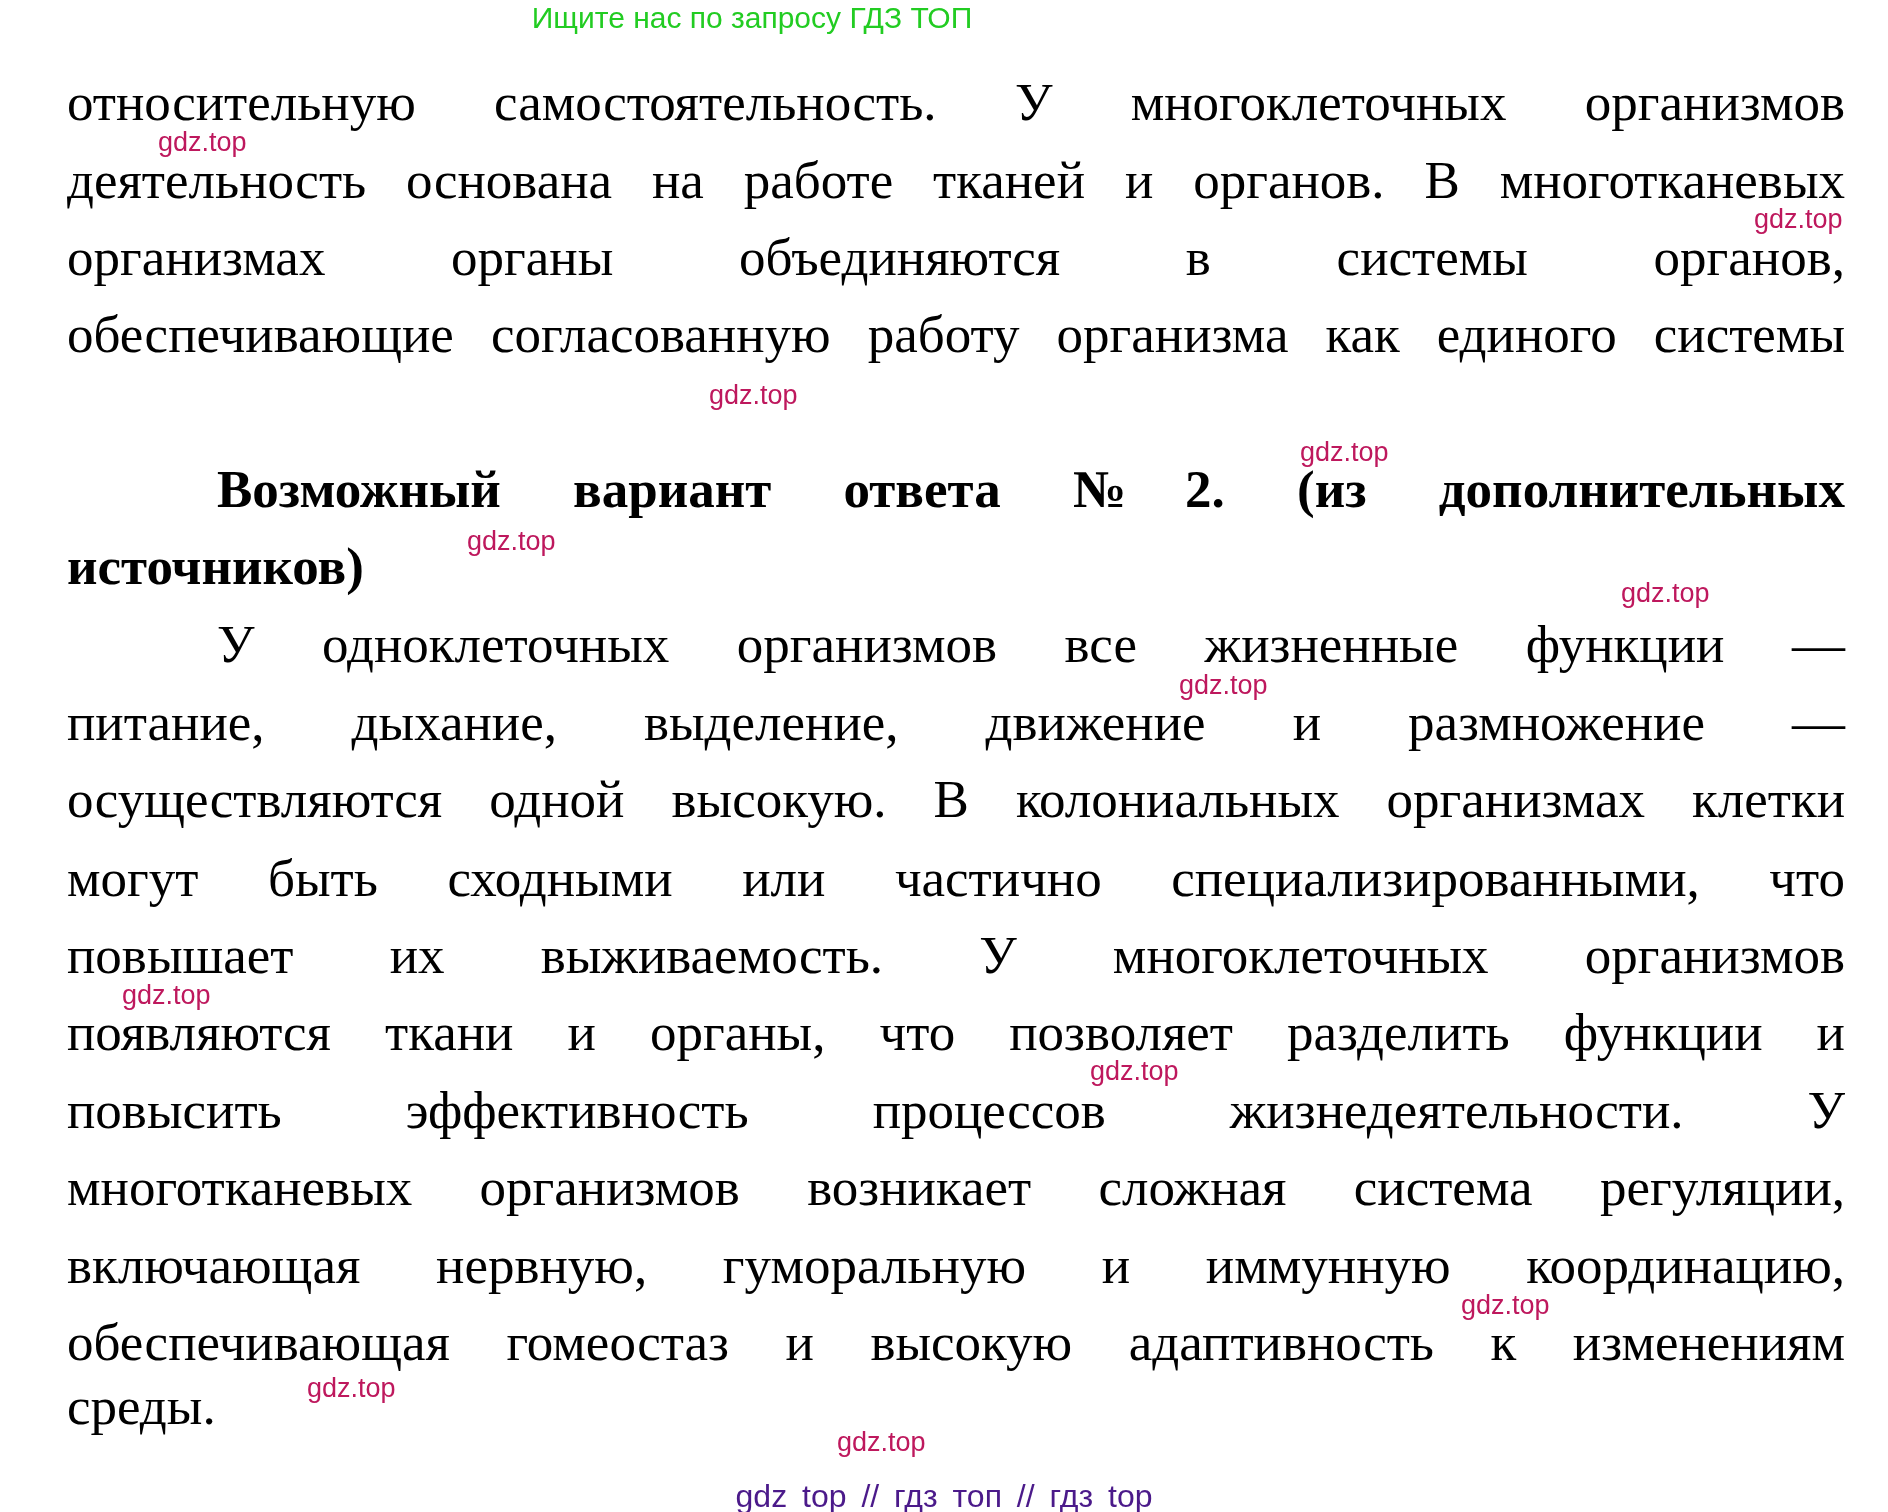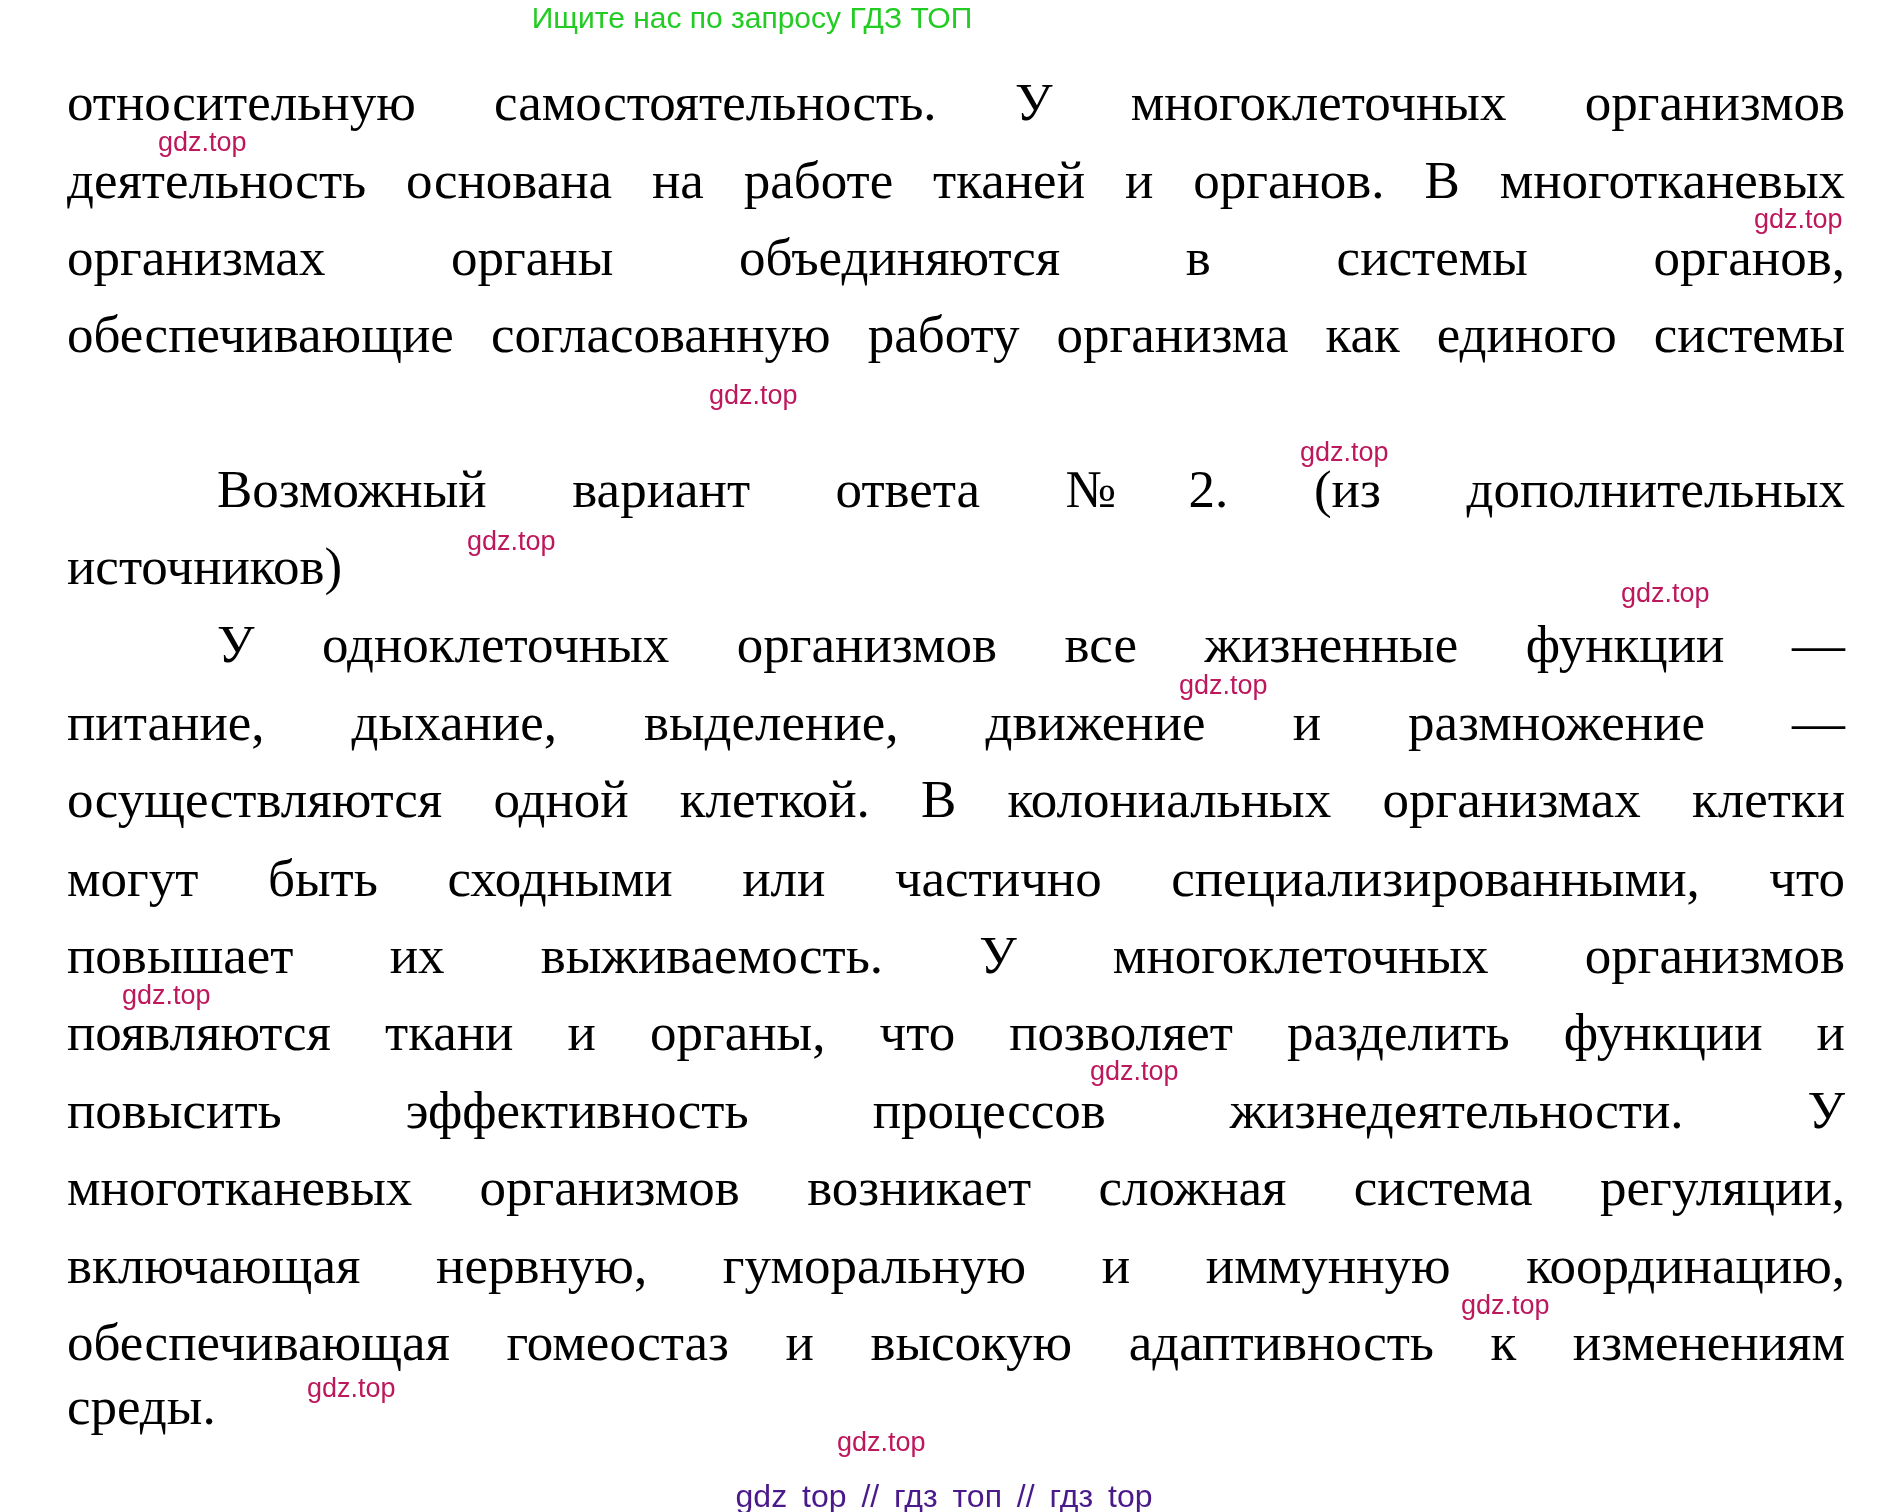--- a/index.html
+++ b/index.html
@@ -3,42 +3,42 @@
 <meta charset="utf-8">
 <style>
   html, body { margin:0; padding:0; background:#ffffff; }
   body { width:1888px; height:1512px; position:relative; overflow:hidden; }
   .header { position:absolute; top:0; left:0; width:1504px; text-align:center; color:#22cc22;
     font-family:"Liberation Sans", sans-serif; font-size:30px; line-height:36px; }
   .line { position:absolute; left:67px; width:1778px; font-family:"Liberation Serif", serif;
     font-size:53px; line-height:60px; color:#000; white-space:nowrap; text-align:justify;
     text-align-last:justify; }
   .line.last { text-align-last:left; }
-  .line.bold { font-weight:normal; }
+  .line.bold { font-weight:bold; }
   .wm { position:absolute; font-family:"Liberation Sans", sans-serif; font-size:27px; color:#be185d;
     line-height:30px; white-space:nowrap; }
   .footer { position:absolute; left:0; width:1888px; top:1478px; text-align:center; color:#4b1a8a;
     font-family:"Liberation Sans", sans-serif; font-size:32px; line-height:36px; word-spacing:6px; }
 </style>
 </head>
 <body>
 
 <div class="header">Ищите нас по запросу ГДЗ ТОП</div>
 
 <div class="line" style="top:72px">относительную самостоятельность. У многоклеточных организмов</div>
 <div class="line" style="top:150px">деятельность основана на работе тканей и органов. В многотканевых</div>
 <div class="line" style="top:227px">организмах органы объединяются в системы органов,</div>
 <div class="line" style="top:304px">обеспечивающие согласованную работу организма как единого системы</div>
 
 <div class="line bold" style="top:459px; left:217px; width:1628px">Возможный вариант ответа №2. (из дополнительных</div>
 <div class="line bold last" style="top:536px">источников)</div>
 
 <div class="line" style="top:614px; left:217px; width:1628px">У одноклеточных организмов все жизненные функции —</div>
 <div class="line" style="top:692px">питание, дыхание, выделение, движение и размножение —</div>
-<div class="line" style="top:769px">осуществляются одной клеткой. В колониальных организмах клетки</div>
+<div class="line" style="top:769px">осуществляются одной высокую. В колониальных организмах клетки</div>
 <div class="line" style="top:848px">могут быть сходными или частично специализированными, что</div>
 <div class="line" style="top:925px">повышает их выживаемость. У многоклеточных организмов</div>
 <div class="line" style="top:1002px">появляются ткани и органы, что позволяет разделить функции и</div>
 <div class="line" style="top:1080px">повысить эффективность процессов жизнедеятельности. У</div>
 <div class="line" style="top:1157px">многотканевых организмов возникает сложная система регуляции,</div>
 <div class="line" style="top:1235px">включающая нервную, гуморальную и иммунную координацию,</div>
 <div class="line" style="top:1312px">обеспечивающая гомеостаз и высокую адаптивность к изменениям</div>
 <div class="line last" style="top:1376px">среды.</div>
 
 <div class="wm" style="left:158px; top:127px">gdz.top</div>

